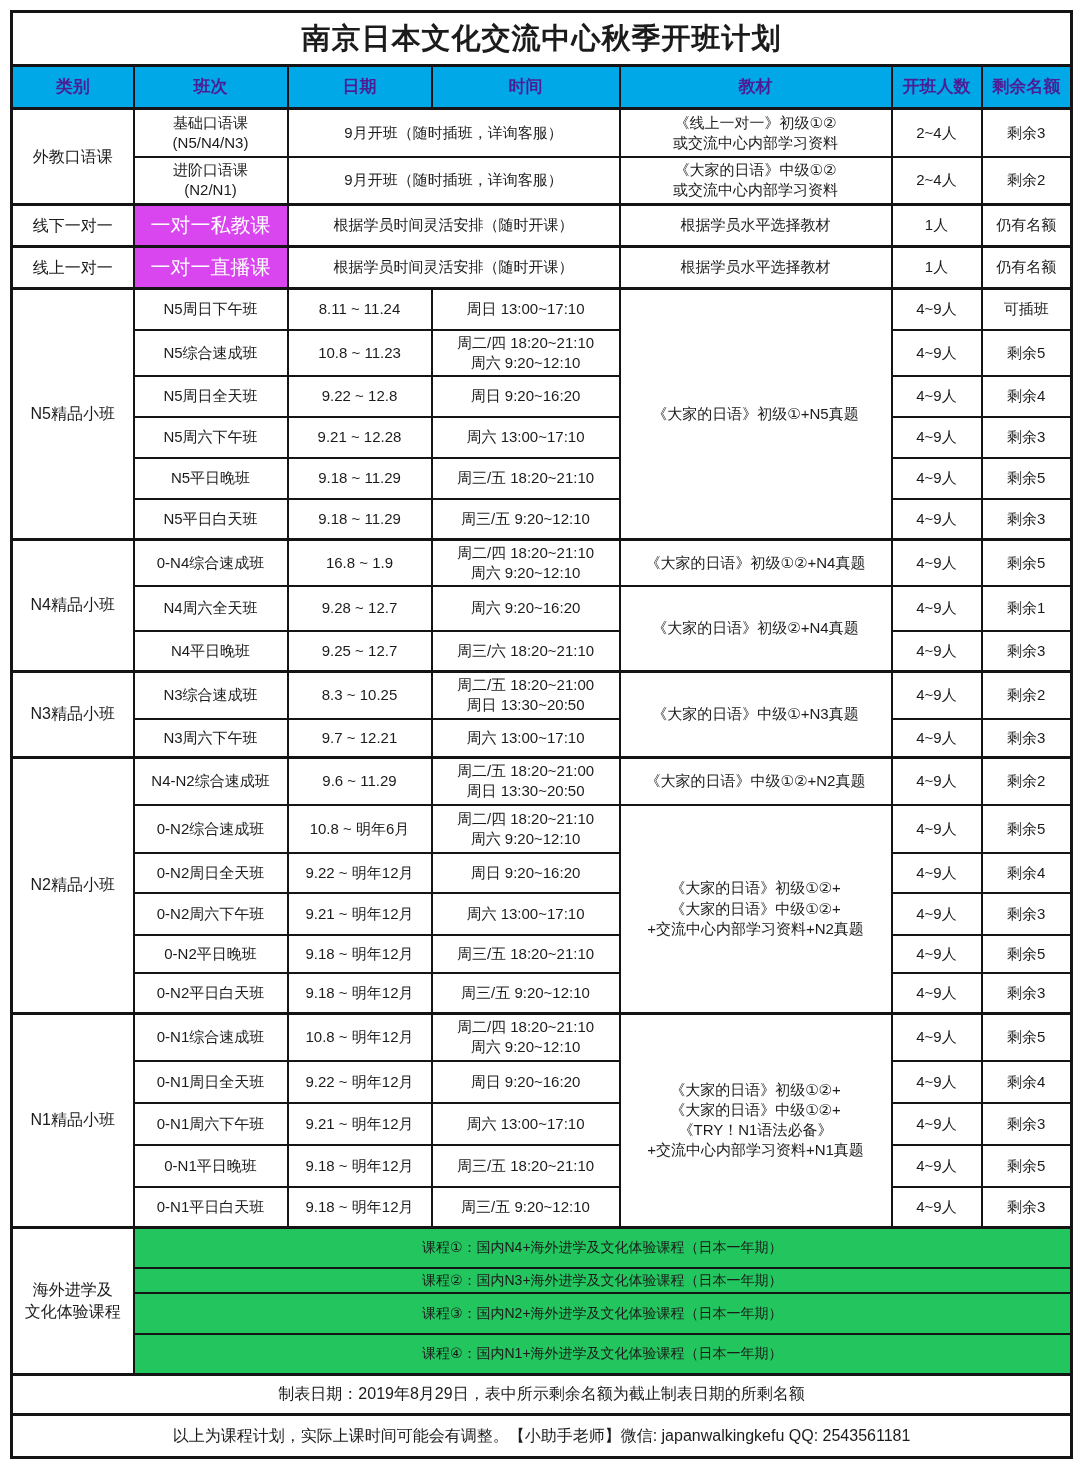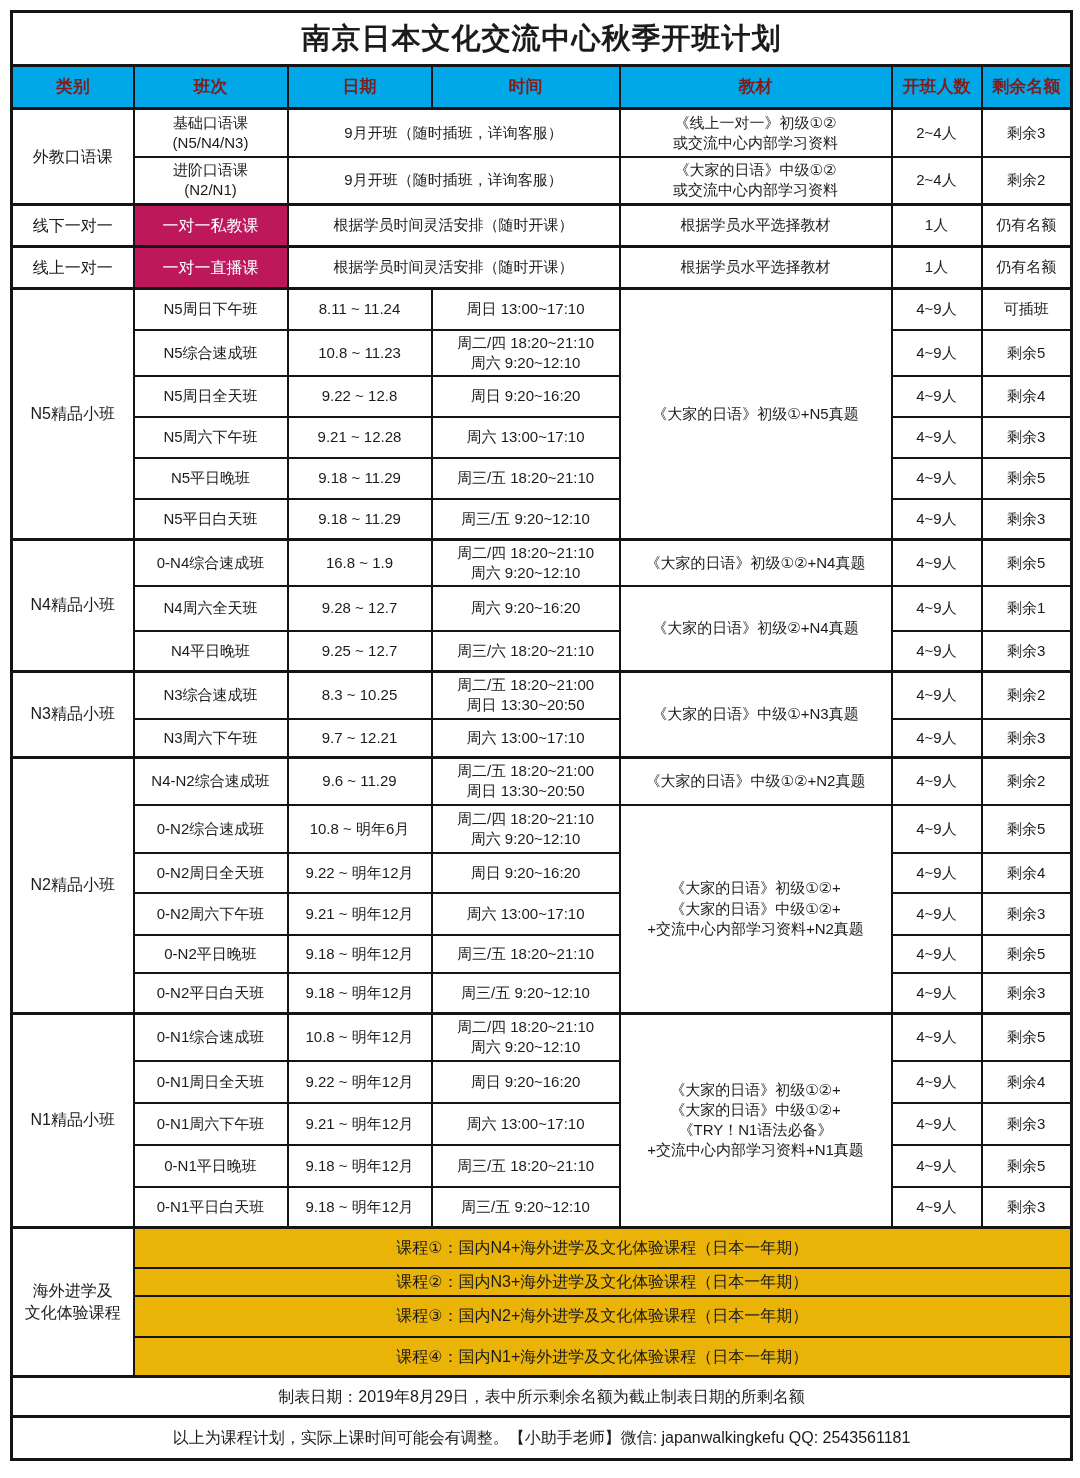--- a/index.html
+++ b/index.html
@@ -4,24 +4,24 @@
 <style>
   html,body{margin:0;padding:0;background:#ffffff;}
   body{width:1080px;font-family:"Liberation Sans","DejaVu Sans",sans-serif;color:#1b1b1b;}
   .sheet{width:1060px;margin:0 auto;padding:10px 0;}
   table{border-collapse:collapse;width:1060px;table-layout:fixed;border:3px solid #141414;}
   td,th{border:2px solid #141414;text-align:center;vertical-align:middle;
         font-size:15px;line-height:1.35;white-space:pre-line;padding:2px 4px;
         overflow:hidden;}
   tr.sec td, tr.sec th{border-top:3px solid #141414;}
   .title-cell{font-size:29px;font-weight:bold;letter-spacing:1px;}
-  th{background:#00A8E8;color:#7f1d1d;font-size:17px;font-weight:bold;}
+  th{background:#00A8E8;color:#4c1d95;font-size:17px;font-weight:bold;}
   .cat{font-size:16px;}
-  .pink{background:#be185d;color:#ffffff;font-size:16px;}
-  .lav{background:#eab308;font-size:16px;}
+  .pink{background:#d946ef;color:#ffffff;font-size:20px;}
+  .lav{background:#22c55e;font-size:14px;}
   .note{font-size:16px;}
 </style>
 </head>
 <body>
 
 <div class="sheet">
 <table>
   <colgroup>
     <col style="width:122px">
         <col style="width:154px">

